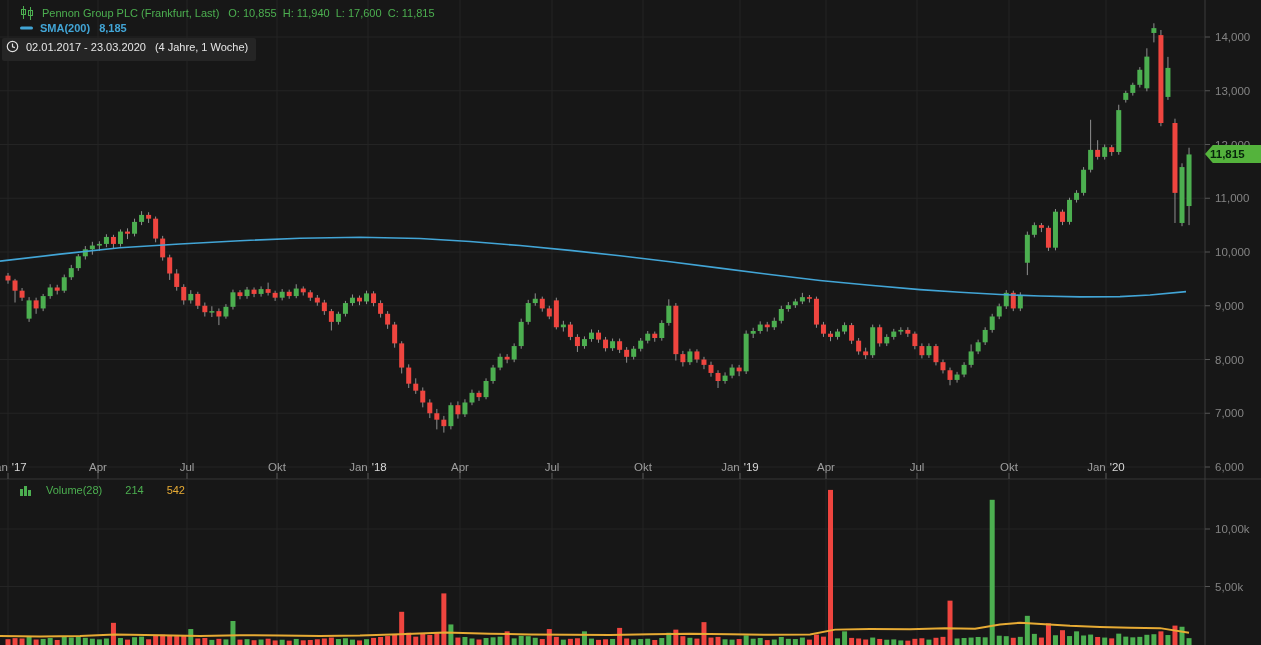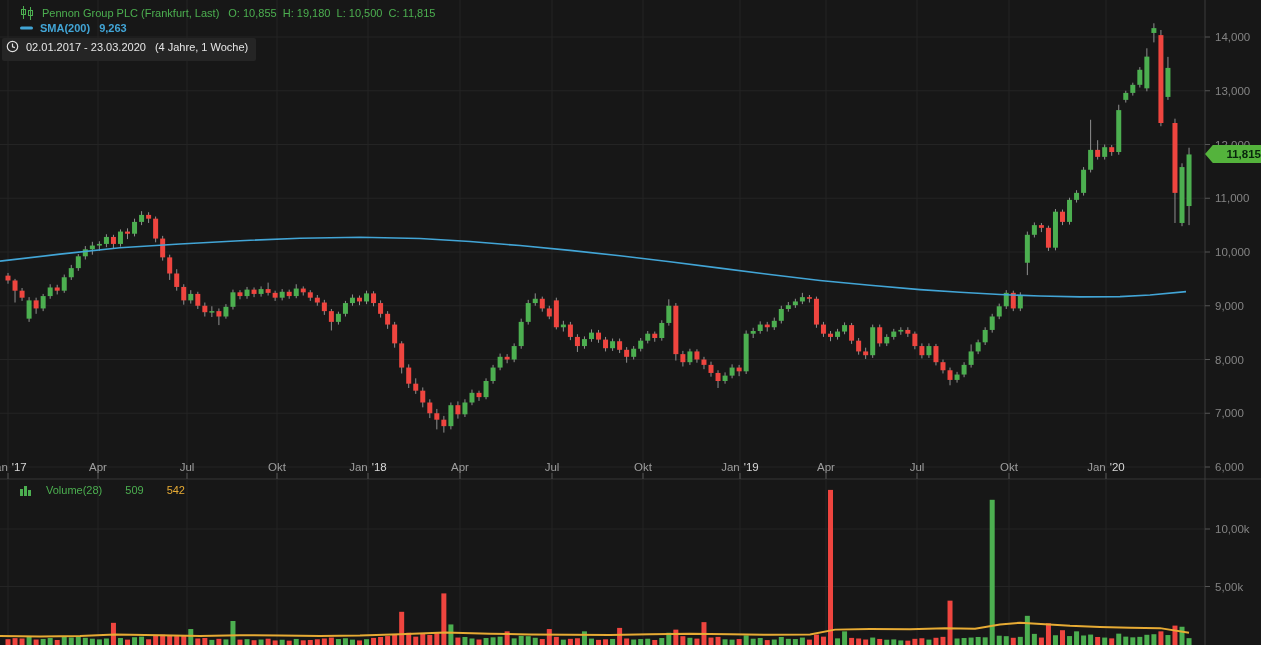--- a/index.html
+++ b/index.html
@@ -8,21 +8,21 @@
   #chart-svg{position:absolute;left:0;top:0;}
   .legend-row{position:absolute;display:flex;align-items:center;font-size:11px;white-space:pre;z-index:3;}
   .row1{top:6px;left:20px;color:#4caf50;}
   .row2{top:22px;left:20px;color:#42a5d6;font-weight:bold;}
   .row3{top:38px;left:2px;color:#e6e6e6;background:#252525;border-radius:2px;padding:2px 8px 8px 4px;}
   .vol-row{top:484px;left:20px;color:#4caf50;gap:7px;}
   .legend-icon{margin-right:7px;display:inline-block;line-height:0;}
   .gap{display:inline-block;width:9px;}
   .vol-ma-val{color:#e7ab34;}
   #price-badge{position:absolute;right:0;top:145px;width:56px;height:18px;line-height:18px;
-    background:#54b33c;color:#08260c;font-size:11.5px;font-weight:bold;text-align:right;
+    background:#54b33c;color:#08260c;font-size:11.5px;font-weight:bold;text-align:left;
     padding-left:5px;box-sizing:border-box;z-index:4;
     clip-path:polygon(0 50%,14% 0,100% 0,100% 100%,14% 100%);}
   svg text{font-family:"Liberation Sans","DejaVu Sans",sans-serif;}
 </style>
 </head>
 <body>
 
 <div id="stage">
 
   <svg id="chart-svg" width="1261" height="645">
@@ -612,46 +612,46 @@
     </svg>
 
   <div class="legend-row row1">
     <span class="legend-icon"><svg width="15" height="14" viewBox="0 0 15 14">
           <line x1="3.5" y1="0" x2="3.5" y2="13" stroke="#4caf50"></line>
           <rect x="1.5" y="3.5" width="4" height="5" fill="none" stroke="#4caf50"></rect>
           <line x1="10.5" y1="1" x2="10.5" y2="14" stroke="#4caf50"></line>
           <rect x="8.5" y="4.5" width="4" height="5" fill="none" stroke="#4caf50"></rect>
         </svg></span>
     <span>Pennon Group PLC (Frankfurt, Last)</span><span class="gap"></span>
-    <span>O: 10,855  H: 19,180  L: 10,500  C: 11,815</span>
+    <span>O: 10,855  H: 11,940  L: 17,600  C: 11,815</span>
   </div>
 
   <div class="legend-row row2">
     <span class="legend-icon"><svg width="13" height="4" viewBox="0 0 13 4">
           <rect x="0" y="0.5" width="13" height="3" rx="1.5" fill="#42a5d6"></rect>
         </svg></span>
     <span>SMA(200)</span><span class="gap"></span>
-    <span>9,263</span>
+    <span>8,185</span>
   </div>
 
   <div class="legend-row row3">
     <span class="legend-icon"><svg width="13" height="13" viewBox="0 0 13 13">
           <circle cx="6.5" cy="6.5" r="5.2" fill="none" stroke="#e0e0e0" stroke-width="1.2"></circle>
           <path d="M6.5 3.4 L6.5 6.8 L8.9 7.6" fill="none" stroke="#e0e0e0" stroke-width="1.2"></path>
         </svg></span>
     <span>02.01.2017 - 23.03.2020</span><span class="gap"></span>
     <span>(4 Jahre, 1 Woche)</span>
   </div>
 
   <div class="legend-row vol-row">
     <span class="legend-icon"><svg width="12" height="12" viewBox="0 0 12 12">
           <rect x="0" y="5" width="3" height="7" fill="#4caf50"></rect>
           <rect x="4" y="2" width="3" height="10" fill="#4caf50"></rect>
           <rect x="8" y="6" width="3" height="6" fill="#4caf50"></rect>
         </svg></span>
     <span>Volume(28)</span><span class="gap"></span>
-    <span>509</span><span class="gap"></span>
+    <span>214</span><span class="gap"></span>
     <span class="vol-ma-val">542</span>
   </div>
 
   <div id="price-badge">11,815</div>
 
 </div>
 
 </body></html>

